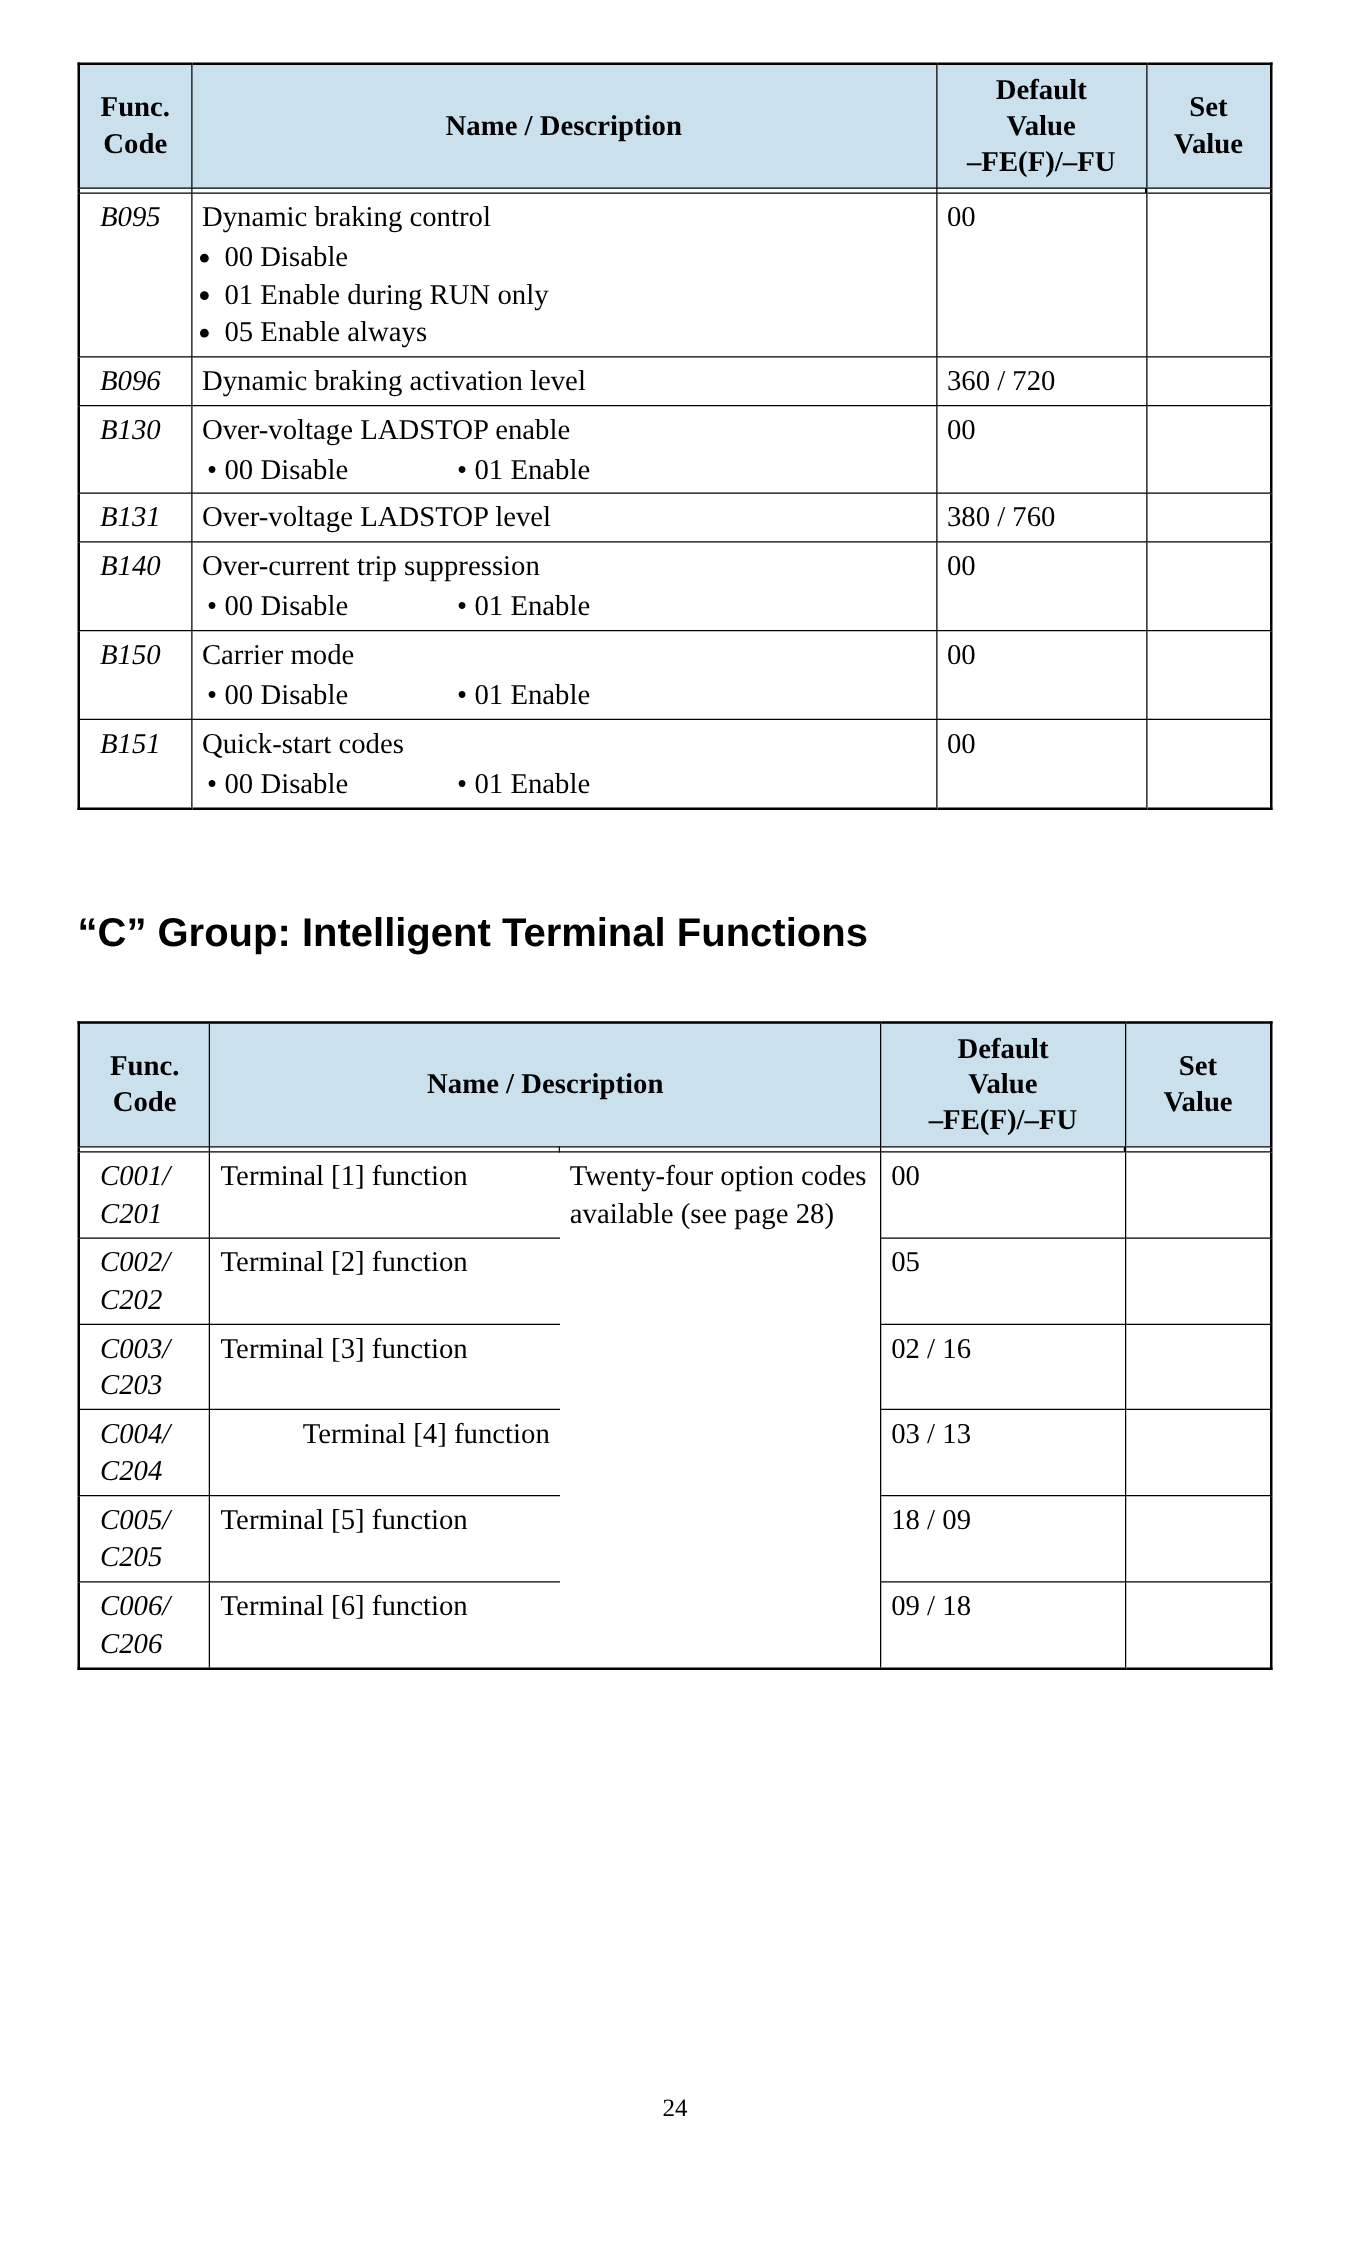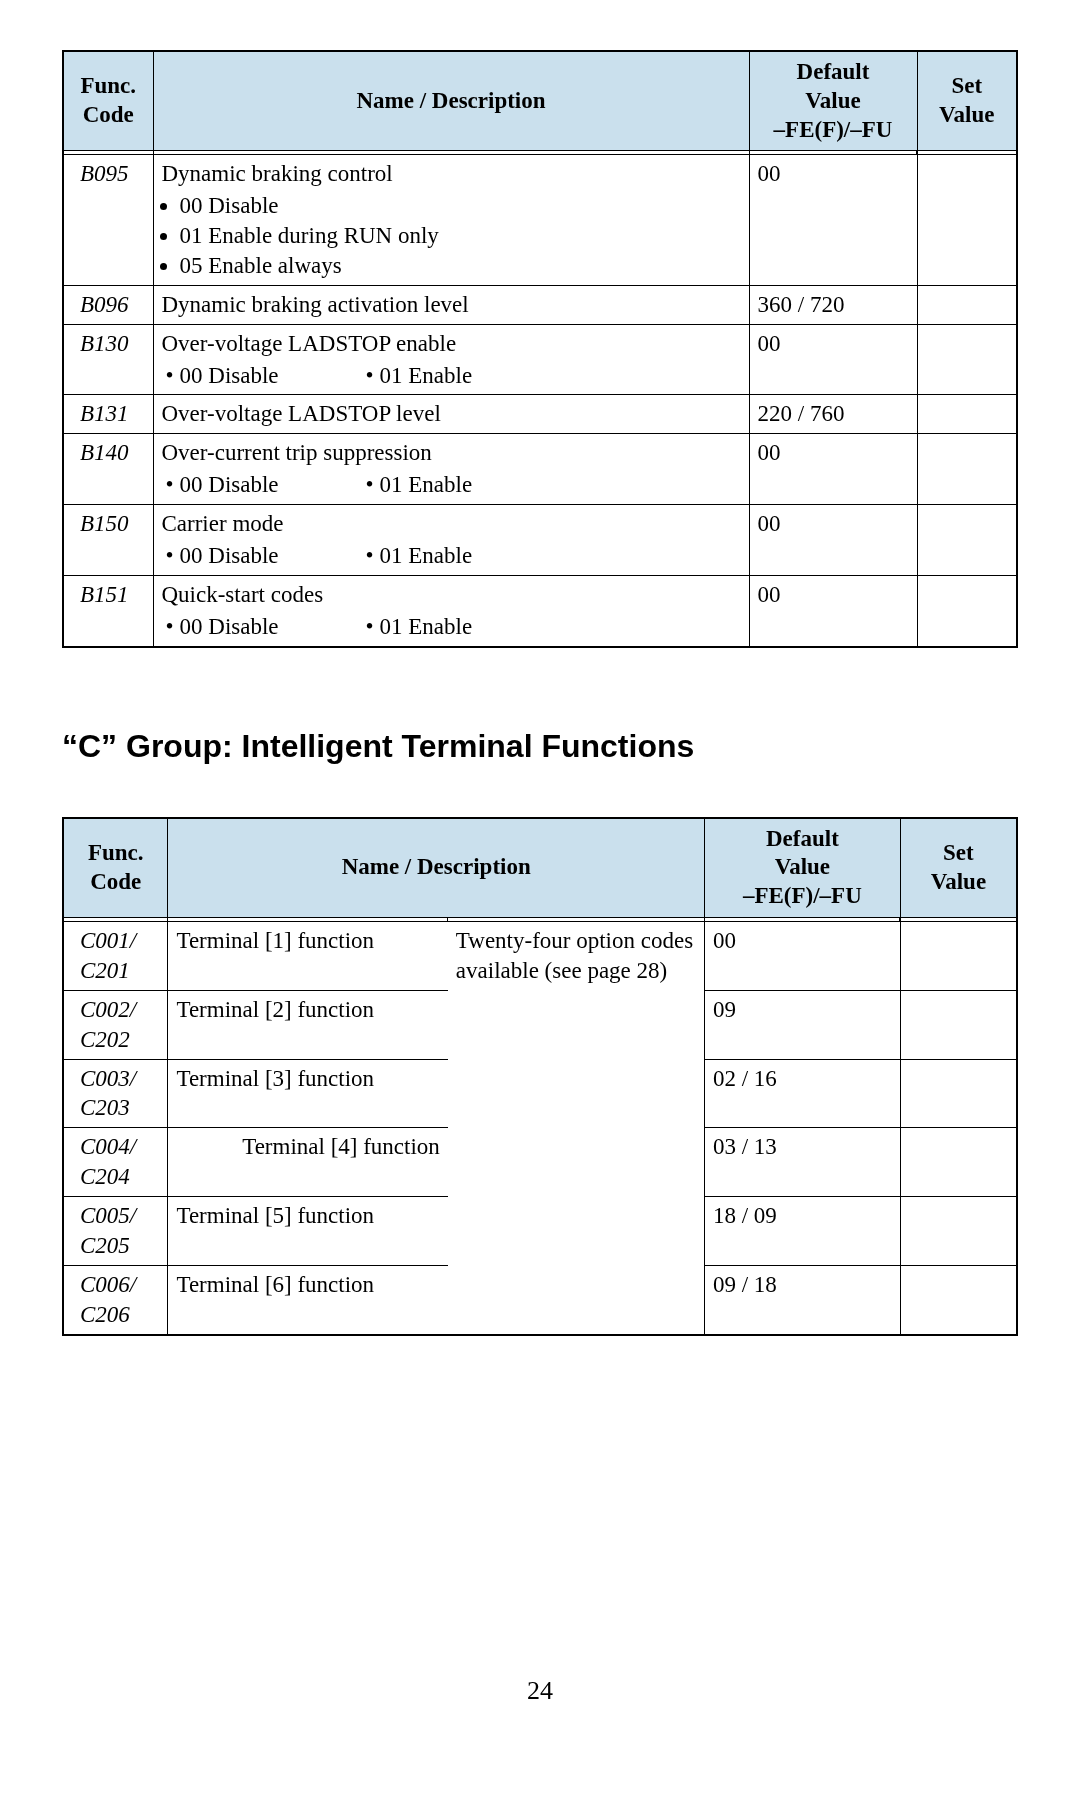--- a/index.html
+++ b/index.html
@@ -82,21 +82,21 @@
     margin-left: 4px;
   }
   h2.section {
     font-family: Arial, Helvetica, sans-serif;
     font-size: 32px;
     font-weight: bold;
     margin: 80px 0 52px 0;
   }
   .pagenum {
     text-align: center;
-    font-size: 26px;
+    font-size: 20px;
     margin-top: 340px;
   }
 </style>
 </head>
 <body>
 
 <table>
   <colgroup>
     <col class="code">
       <col class="desc">
@@ -151,21 +151,21 @@
         <td><span>Over-voltage LADSTOP enable</span><div class="bullets-inline">
             <span>00 Disable</span>
             <span>01 Enable</span>
           </div></td>
         <td class="center">00</td>
         <td></td>
       </tr>
       <tr>
         <td class="code-cell">B131</td>
         <td><span>Over-voltage LADSTOP level</span></td>
-        <td class="center">220 / 760</td>
+        <td class="center">380 / 760</td>
         <td></td>
       </tr>
       <tr>
         <td class="code-cell">B140</td>
         <td><span>Over-current trip suppression</span><div class="bullets-inline">
             <span>00 Disable</span>
             <span>01 Enable</span>
           </div></td>
         <td class="center">00</td>
         <td></td>
@@ -232,21 +232,21 @@
       <tr>
         <td class="code-cell">C001/ C201</td>
         <td style="border-right: none;">Terminal [1] function</td>
         <td rowspan="6" style="border-left: none;">Twenty-four option codes available (see page 28)</td>
         <td class="center">00</td>
         <td></td>
       </tr>
       <tr>
         <td class="code-cell">C002/ C202</td>
         <td style="border-right: none;">Terminal [2] function</td>
-        <td class="center">09</td>
+        <td class="center">05</td>
         <td></td>
       </tr>
       <tr>
         <td class="code-cell">C003/ C203</td>
         <td style="border-right: none;">Terminal [3] function</td>
         <td class="center">02 / 16</td>
         <td></td>
       </tr>
       <tr>
         <td class="code-cell">C004/ C204</td>

